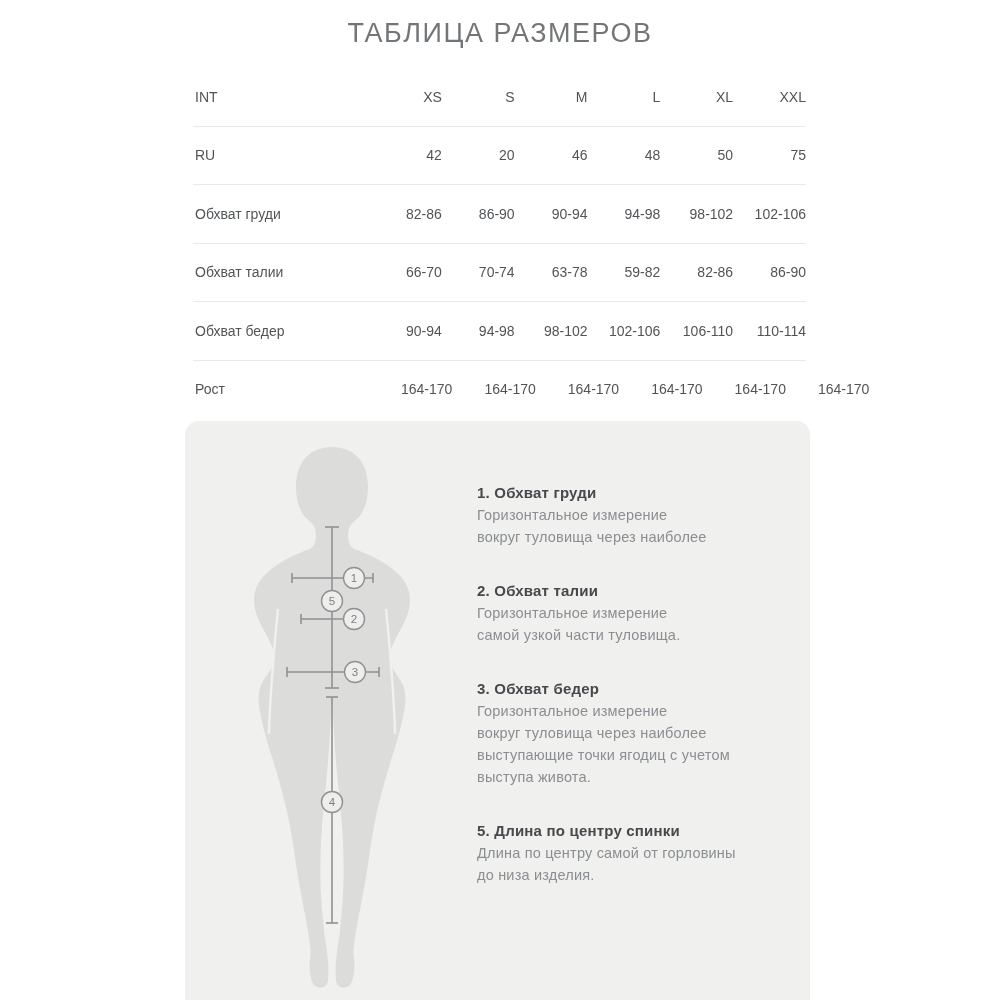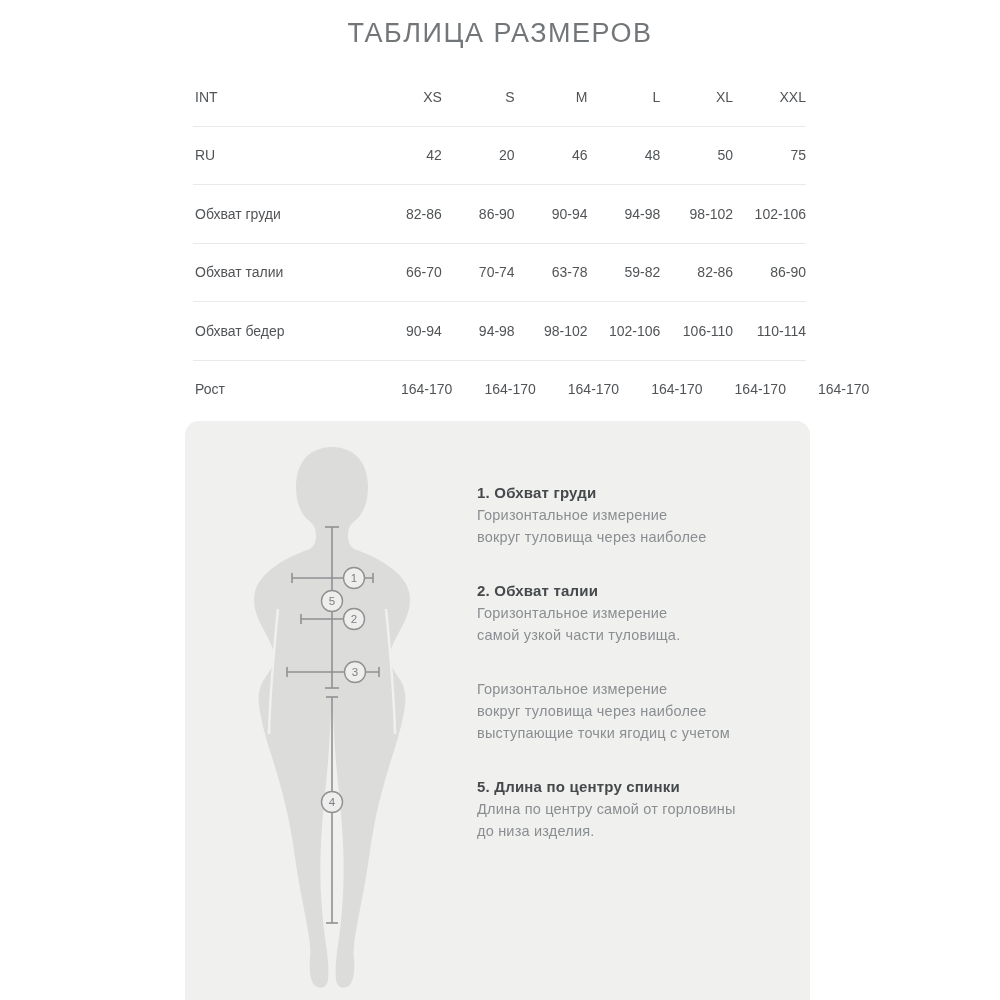--- a/index.html
+++ b/index.html
@@ -246,23 +246,25 @@
       <div class="desc-title">1. Обхват груди</div>
       <div class="desc-line">Горизонтальное измерение</div>
       <div class="desc-line">вокруг туловища через наиболее</div>
     </div>
     <div class="desc-section">
       <div class="desc-title">2. Обхват талии</div>
       <div class="desc-line">Горизонтальное измерение</div>
       <div class="desc-line">самой узкой части туловища.</div>
     </div>
     <div class="desc-section">
+      <div class="desc-title">3. Обхват бедер</div>
       <div class="desc-line">Горизонтальное измерение</div>
       <div class="desc-line">вокруг туловища через наиболее</div>
       <div class="desc-line">выступающие точки ягодиц с учетом</div>
+      <div class="desc-line">выступа живота.</div>
     </div>
     <div class="desc-section">
       <div class="desc-title">5. Длина по центру спинки</div>
       <div class="desc-line">Длина по центру самой от горловины</div>
       <div class="desc-line">до низа изделия.</div>
     </div>
   </div>
 
 </div>
 

